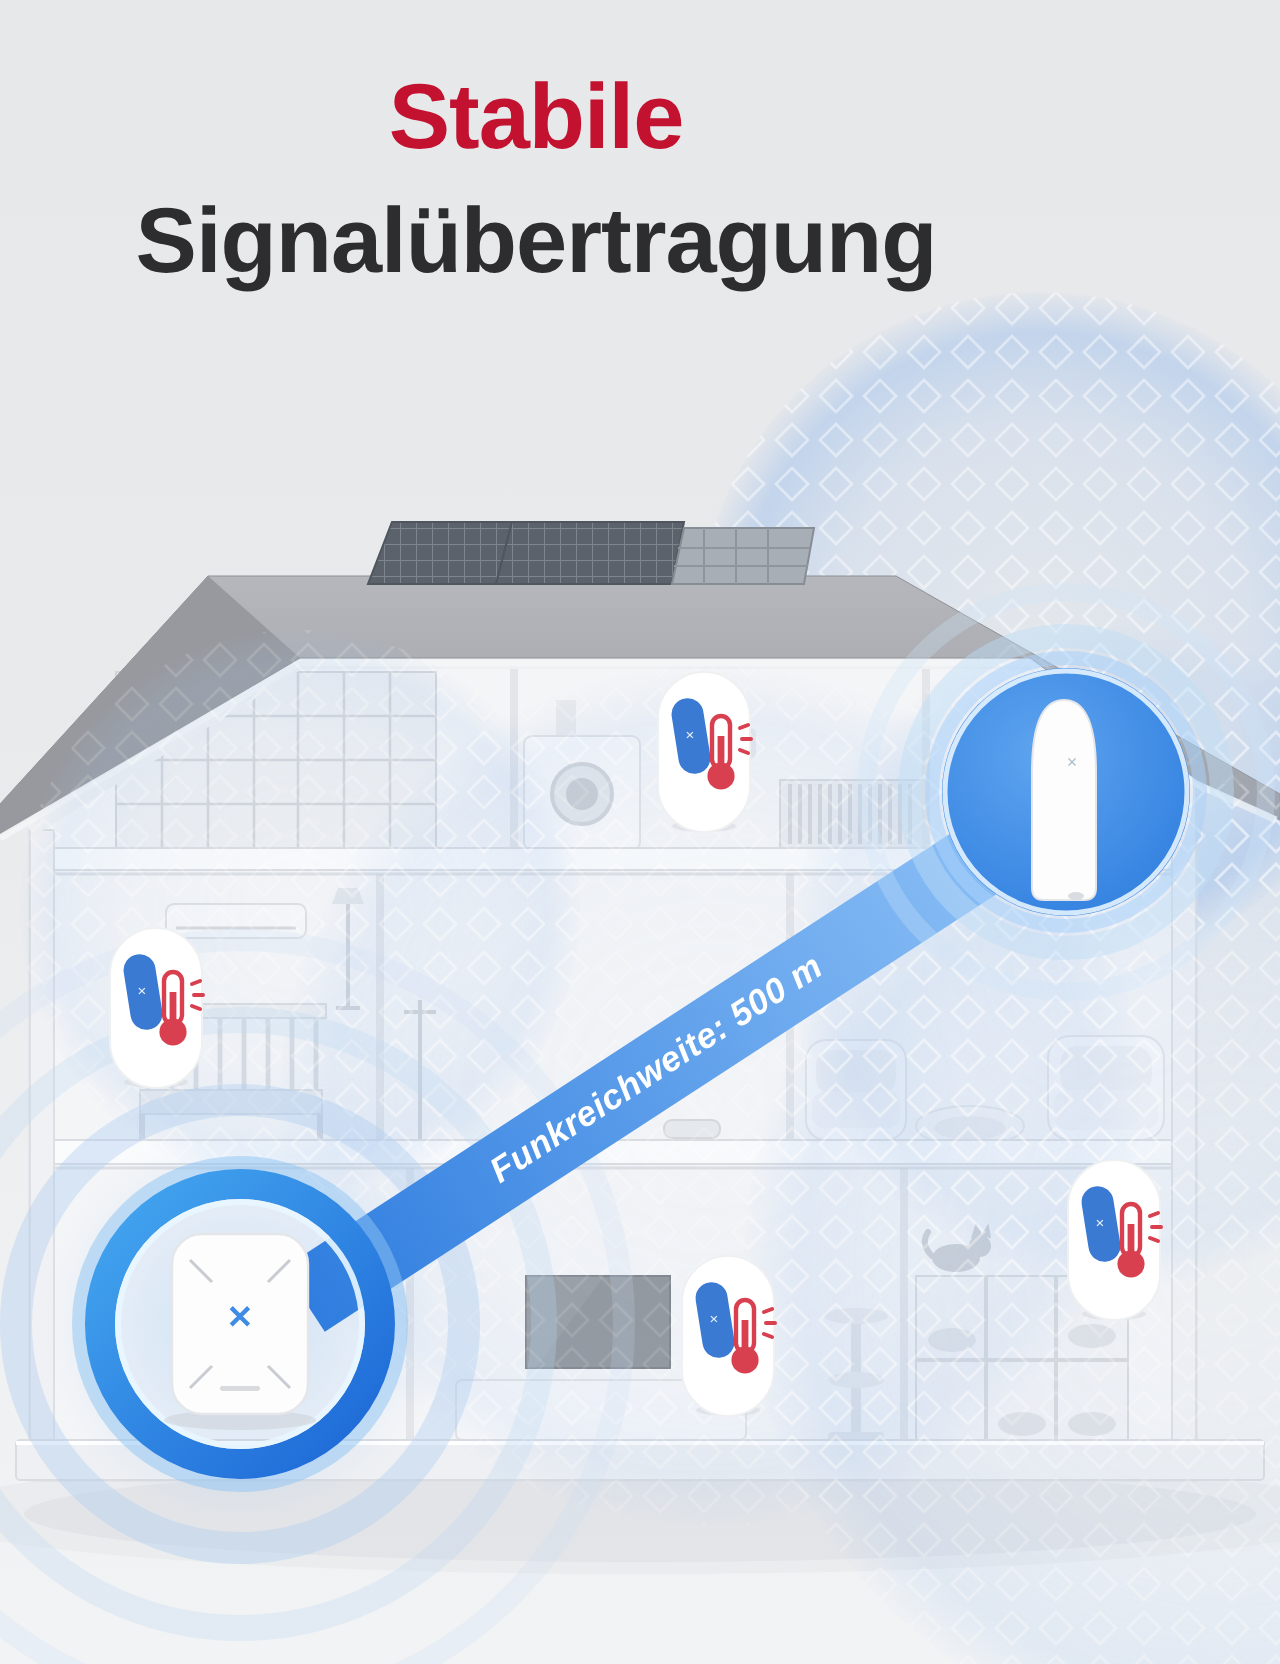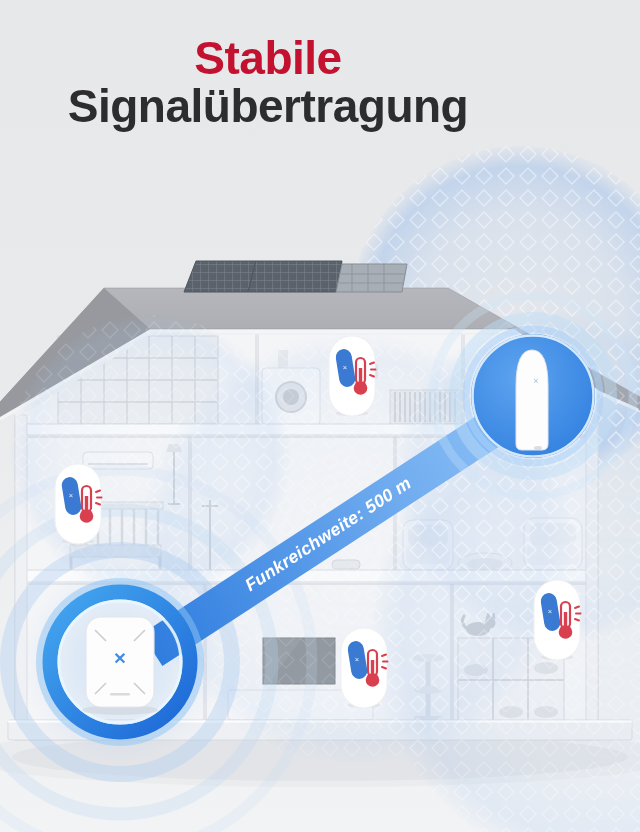--- a/index.html
+++ b/index.html
@@ -4,21 +4,21 @@
 <style>
   html,body{margin:0;padding:0;}
   body{
     width:640px;height:832px;overflow:hidden;position:relative;
     background:linear-gradient(180deg,#e7e8ea 0%,#e9eaec 45%,#eef0f2 75%,#f1f3f5 100%);
     font-family:"Liberation Sans",sans-serif;
   }
   .title-block{position:absolute;top:34px;left:0;width:536px;text-align:center;line-height:1.05;}
   .title-line{font-weight:bold;font-size:46px;letter-spacing:-0.5px;}
   .title-line.accent{color:var(--title-accent,#c31230);}
-  .title-line.main{color:var(--title-main,#2d2d2f);}
+  .title-line.main{color:var(--title-main,#2d2d2f);margin-top:14px;}
   .scene{position:absolute;top:0;left:0;width:640px;height:832px;}
   svg text{font-family:"Liberation Sans",sans-serif;}
 </style>
 </head>
 <body>
 
 <div class="scene">
 <svg width="640" height="832" viewBox="0 0 640 832">
   <defs>
     <pattern id="mesh" patternUnits="userSpaceOnUse" width="22" height="22">

